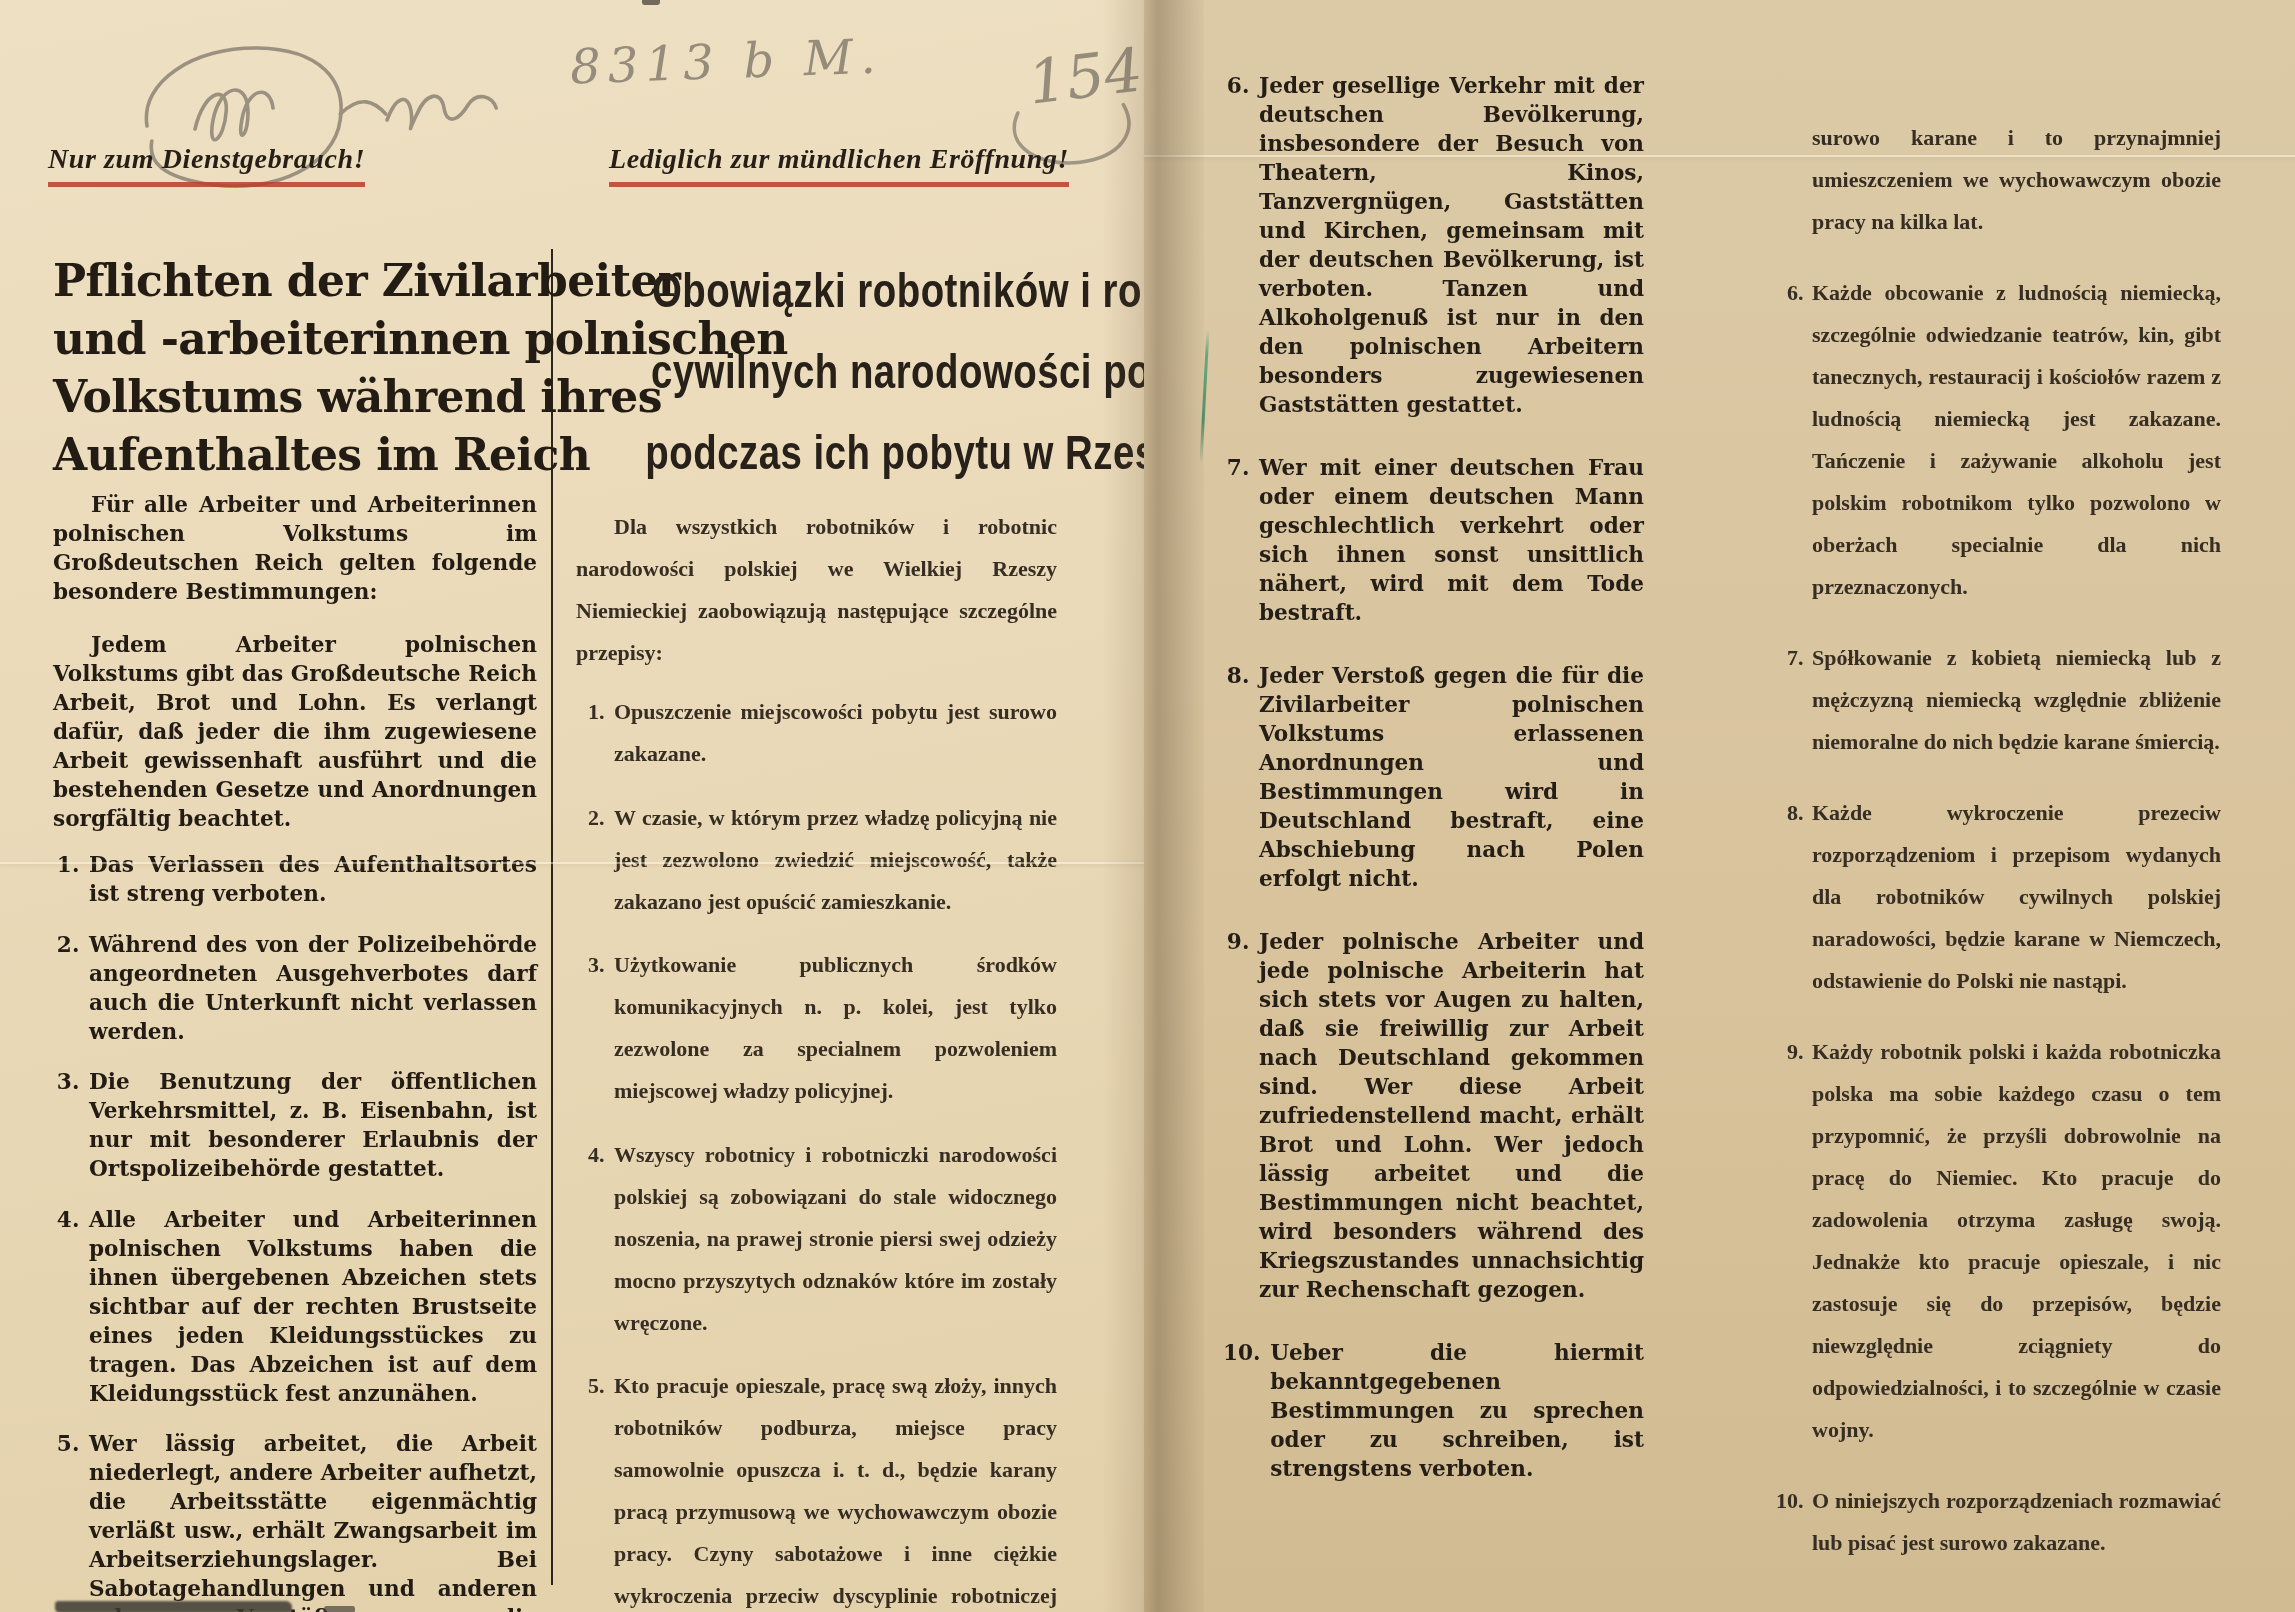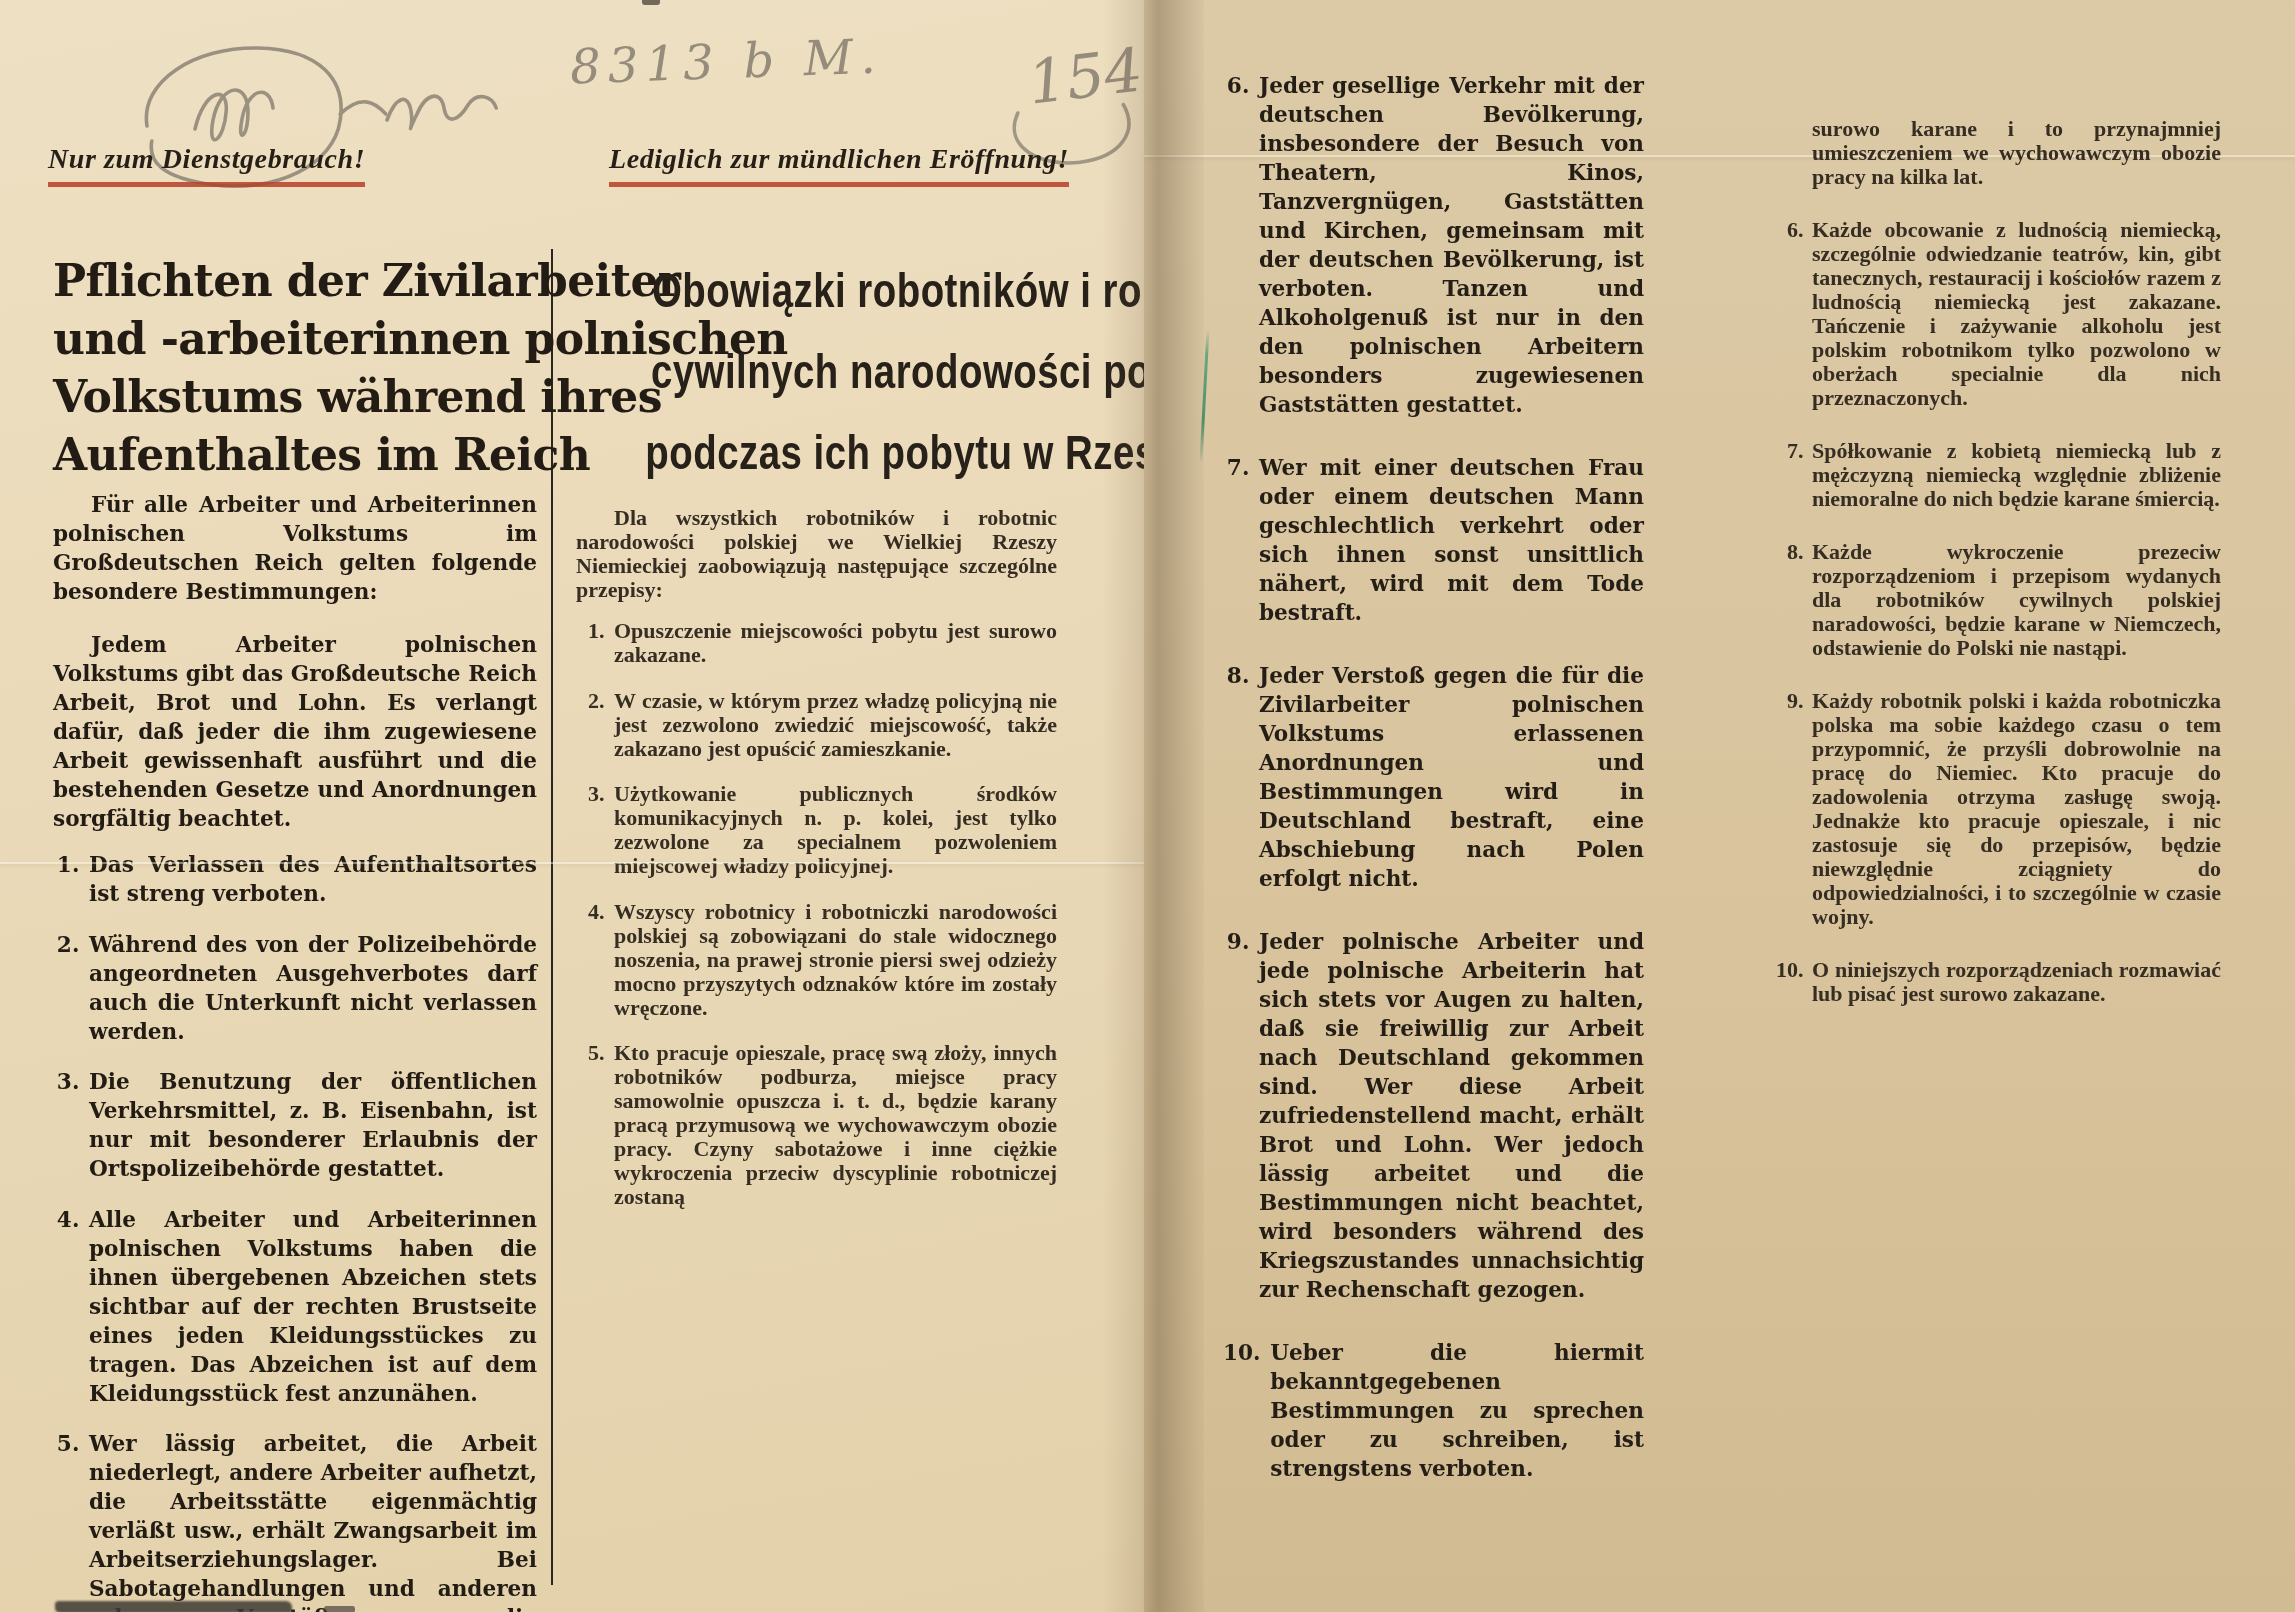--- a/index.html
+++ b/index.html
@@ -39,21 +39,21 @@
   .item{display:flex;margin-top:21.6px;}
   .item.first{margin-top:0;}
   .num{flex:0 0 36px;text-align:right;padding-right:9.6px;white-space:nowrap;}
   .txt{flex:1;text-align:justify;}
   
   #col-pl{position:absolute;left:576px;top:257px;width:481px;color:#372e23;}
   .pl-title{margin-bottom:0;}
   .pl-title-line{text-align:center;line-height:68px;}
   .pl-title-line span{display:inline-block;transform:scaleX(.8);transform-origin:center;white-space:nowrap;
     font-family:"Liberation Sans",sans-serif;font-weight:bold;font-size:48px;color:#27211a;letter-spacing:0.6px;}
-  .pl-body{font-family:"Liberation Serif",serif;font-weight:bold;font-size:22px;line-height:24px;text-align:justify;}
+  .pl-body{font-family:"Liberation Serif",serif;font-weight:bold;font-size:22px;line-height:42px;text-align:justify;}
   #col-pl .para.first{margin-top:30px;}
   #col-pl .num{flex:0 0 38px;}
   
   #col-de2{position:absolute;left:79px;top:71px;width:421px;color:#241e16;}
   #col-de2 .item{margin-top:34px;}
   #col-de2 .item.first{margin-top:0;}
   #col-pl2{position:absolute;left:628px;top:88px;width:449px;color:#372e23;}
   #col-pl2 .item{margin-top:29px;}
   #col-pl2 .num{flex:0 0 40px;padding-right:8.4px;}
   

